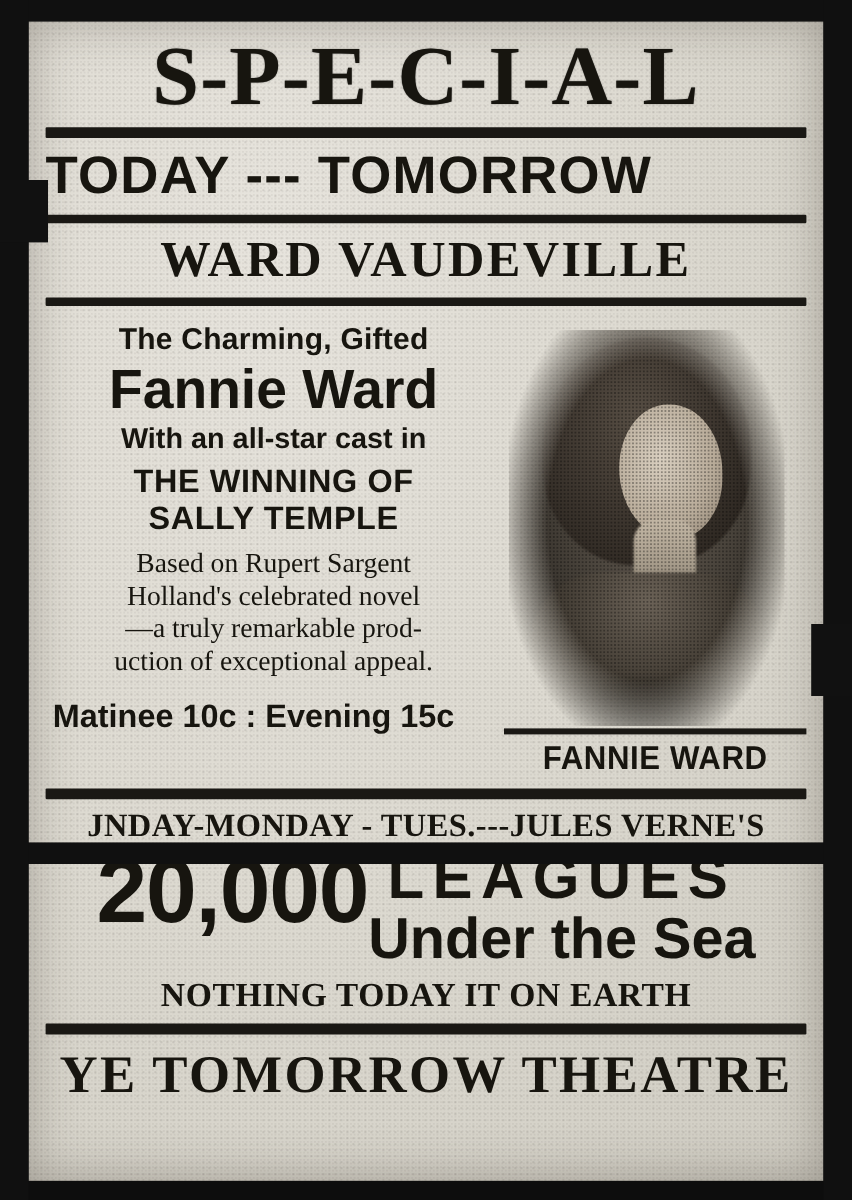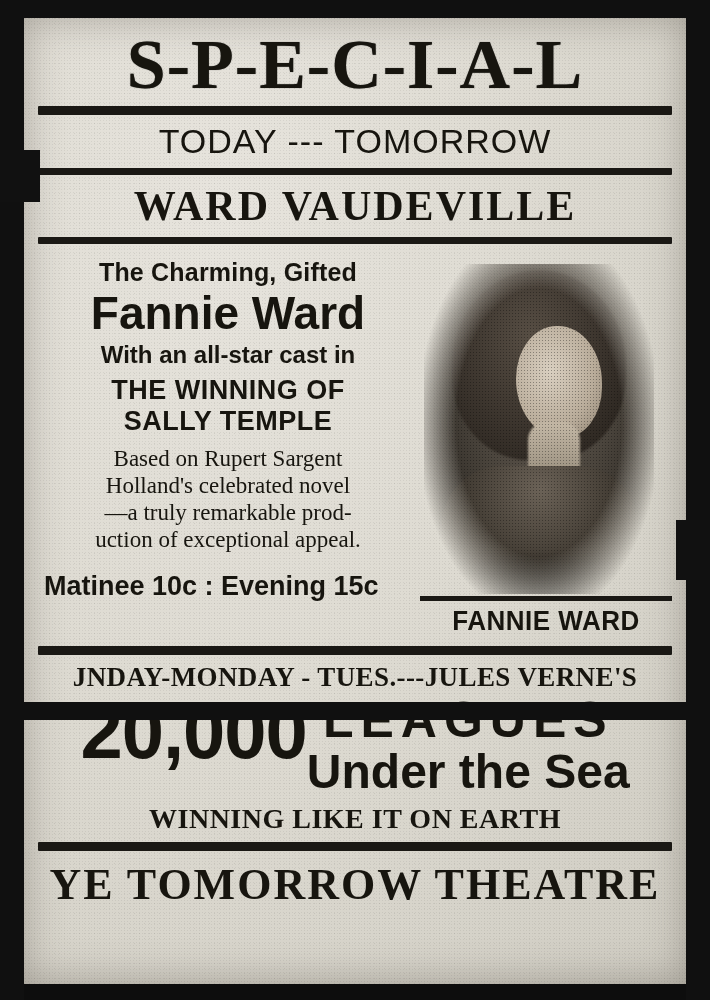--- a/index.html
+++ b/index.html
@@ -79,24 +79,23 @@
     text-align: center;
     font-family: "Liberation Serif", serif;
     font-weight: bold;
     font-size: 70px;
     letter-spacing: 1px;
     line-height: .95;
     margin: 16px 0 2px;
     text-shadow: 0 0 1px rgba(0,0,0,.6);
   }
   .today {
-    text-align: center;
-    font-family: "Liberation Sans", sans-serif;
-    font-weight: normal;
-    font-size: 34px;
+    font-family: "Liberation Sans", sans-serif;
+    font-weight: bold;
+    font-size: 44px;
     letter-spacing: 1px;
     margin: 6px 0 4px;
   }
   .vaudeville {
     text-align: center;
     font-family: "Liberation Serif", serif;
     font-weight: bold;
     font-size: 42px;
     letter-spacing: 2px;
     margin: 5px 0 2px;
@@ -340,21 +339,21 @@
       <div class="dates">JNDAY-MONDAY - TUES.---JULES VERNE'S</div>
 
       <div class="leagues-row">
         <div class="num">20,000</div>
         <div class="leagues-col">
           <div class="leagues">LEAGUES</div>
           <div class="under">Under the Sea</div>
         </div>
       </div>
 
-      <div class="nothing">WINNING LIKE IT ON EARTH</div>
+      <div class="nothing">NOTHING TODAY IT ON EARTH</div>
       <div class="rule thick"></div>
 
       <div class="theatre">YE TOMORROW THEATRE</div>
     </div>
   </div>
 
   <div class="edge top"></div>
   <div class="edge bottom"></div>
   <div class="edge left"></div>
   <div class="edge right"></div>

